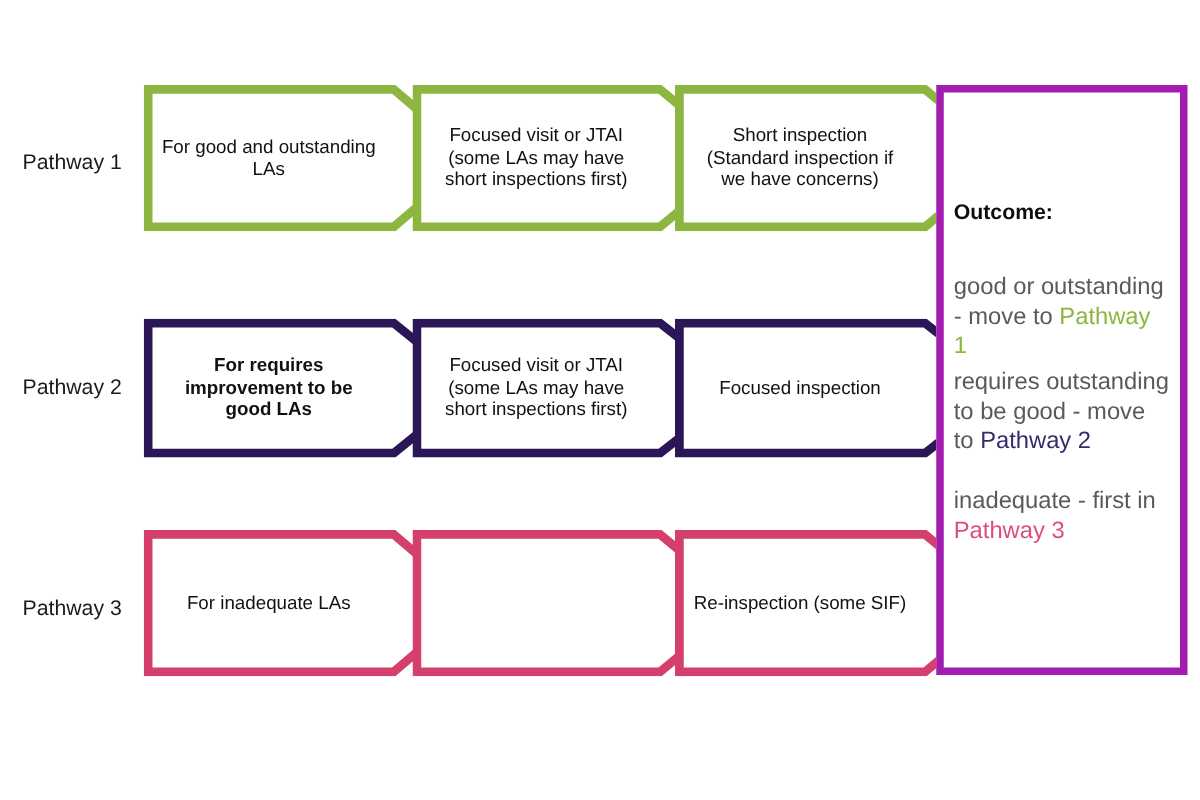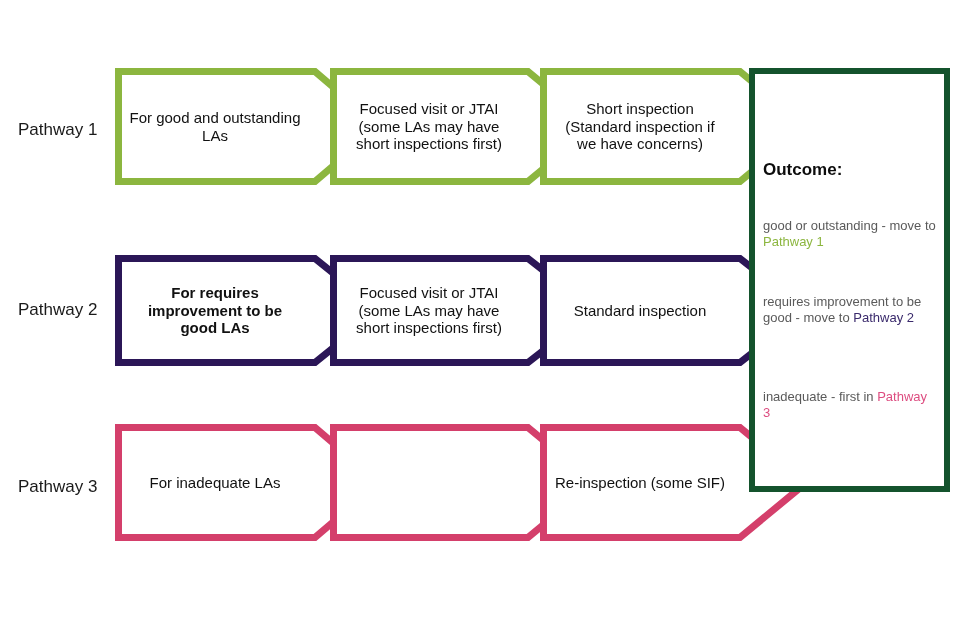--- a/index.html
+++ b/index.html
@@ -56,23 +56,23 @@
     padding: 4px 6px;
     box-sizing: border-box;
   }
 
   
   #outcome-panel {
     position: absolute;
     left: 749px;
     top: 68px;
     width: 201px;
-    height: 424px;
+    height: 472px;
     background: #ffffff;
-    border: 6px solid #14532d;
+    border: 6px solid #a21caf;
     box-sizing: border-box;
   }
   #outcome-inner {
     position: absolute;
     left: 8px;
     right: 6px;
     top: 0;
     bottom: 0;
   }
   #outcome-title {
@@ -80,21 +80,21 @@
     top: 86px;
     left: 0;
     font-size: 17px;
     font-weight: bold;
     color: #0d0d0d;
   }
   .outcome-block {
     position: absolute;
     left: 0;
     right: 2px;
-    font-size: 13px;
+    font-size: 19px;
     line-height: 1.24;
     color: #5a5a5a;
   }
   #outcome-b1 { top: 144px; }
   #outcome-b2 { top: 220px; }
   #outcome-b3 { top: 315px; }
   .pw1 { color: #8cb63f; }
   .pw2 { color: #3a2a6c; }
   .pw3 { color: #dd4d80; }
 </style>
@@ -135,21 +135,21 @@
       <div class="chev" style="left: 330px; top: 255px; width: 268px; height: 111px;">
         <svg width="268" height="111">
           <polygon points="3.5,3.5 198,3.5 264.5,55.5 198,107.5 3.5,107.5" fill="#ffffff" stroke="#2b1657" stroke-width="7" stroke-linejoin="miter"></polygon>
         </svg>
         <div class="chev-text" style="width: 182px;">Focused visit or JTAI (some LAs may have short inspections first)</div>
       </div>
       <div class="chev" style="left: 540px; top: 255px; width: 270px; height: 111px;">
         <svg width="270" height="111">
           <polygon points="3.5,3.5 200,3.5 266.5,55.5 200,107.5 3.5,107.5" fill="#ffffff" stroke="#2b1657" stroke-width="7" stroke-linejoin="miter"></polygon>
         </svg>
-        <div class="chev-text" style="width: 184px;">Standard inspection</div>
+        <div class="chev-text" style="width: 184px;">Focused inspection</div>
       </div>
       <div class="chev" style="left: 115px; top: 424px; width: 268px; height: 117px;">
         <svg width="268" height="117">
           <polygon points="3.5,3.5 200,3.5 264.5,58.5 200,113.5 3.5,113.5" fill="#ffffff" stroke="#d43f6b" stroke-width="7" stroke-linejoin="miter"></polygon>
         </svg>
         <div class="chev-text" style="width: 184px;">For inadequate LAs</div>
       </div>
       <div class="chev" style="left: 330px; top: 424px; width: 268px; height: 117px;">
         <svg width="268" height="117">
           <polygon points="3.5,3.5 198,3.5 264.5,58.5 198,113.5 3.5,113.5" fill="#ffffff" stroke="#d43f6b" stroke-width="7" stroke-linejoin="miter"></polygon>
@@ -160,18 +160,18 @@
           <polygon points="3.5,3.5 200,3.5 266.5,58.5 200,113.5 3.5,113.5" fill="#ffffff" stroke="#d43f6b" stroke-width="7" stroke-linejoin="miter"></polygon>
         </svg>
         <div class="chev-text" style="width: 184px;">Re-inspection (some SIF)</div>
       </div>
     </div>
 
   <div id="outcome-panel">
     <div id="outcome-inner">
       <div id="outcome-title">Outcome:</div>
       <div class="outcome-block" id="outcome-b1"><span>good or outstanding - move to </span><span class="pw1">Pathway 1</span></div>
-      <div class="outcome-block" id="outcome-b2"><span>requires improvement to be good - move to </span><span class="pw2">Pathway 2</span></div>
+      <div class="outcome-block" id="outcome-b2"><span>requires outstanding to be good - move to </span><span class="pw2">Pathway 2</span></div>
       <div class="outcome-block" id="outcome-b3"><span>inadequate - first in </span><span class="pw3">Pathway 3</span></div>
     </div>
   </div>
 
 </div>
 
 </body></html>

